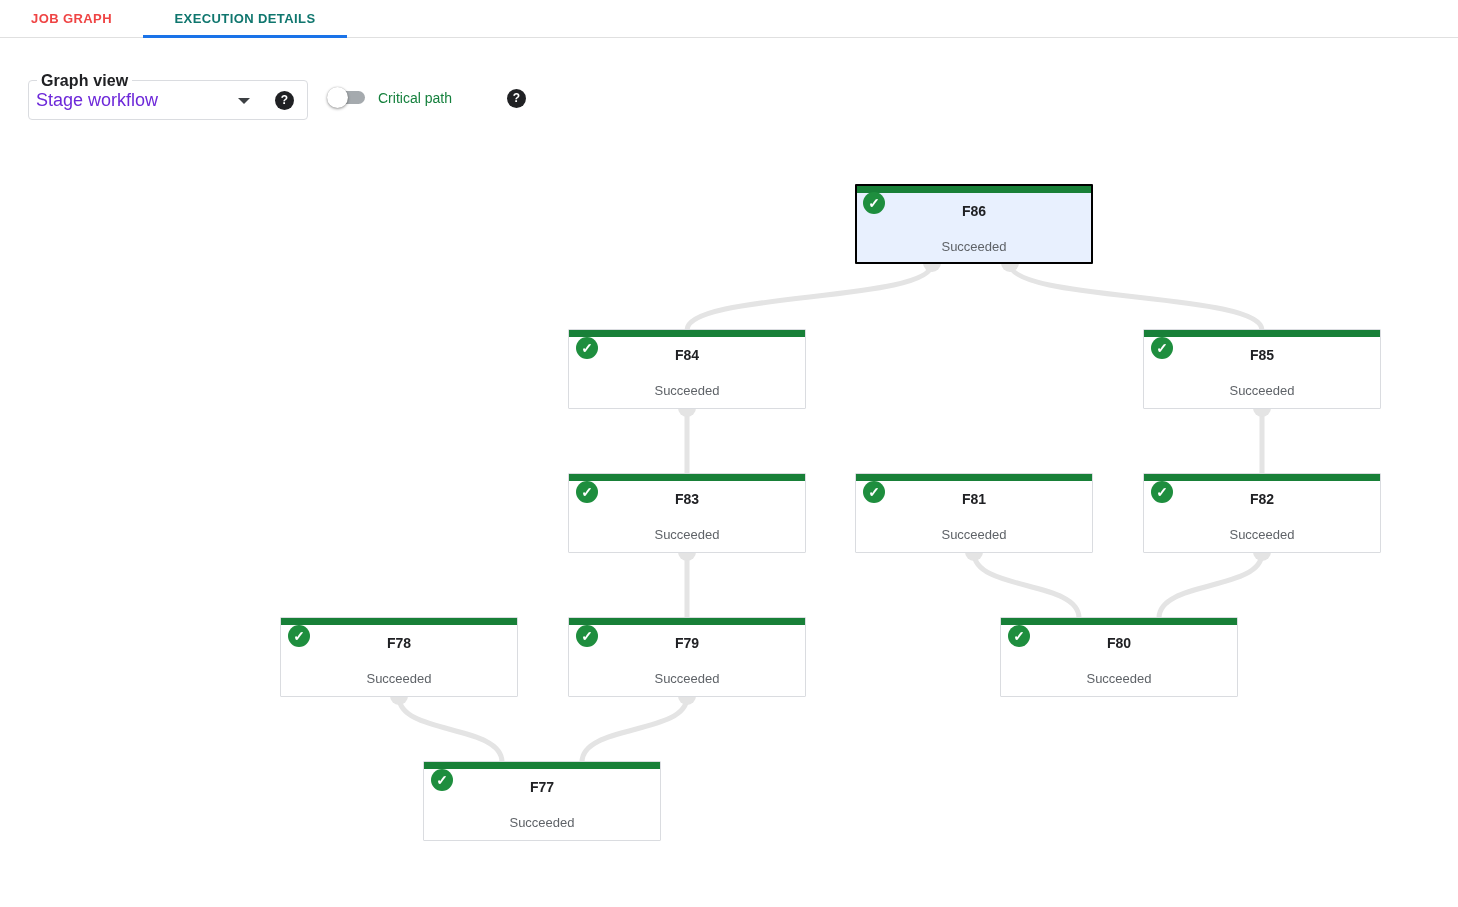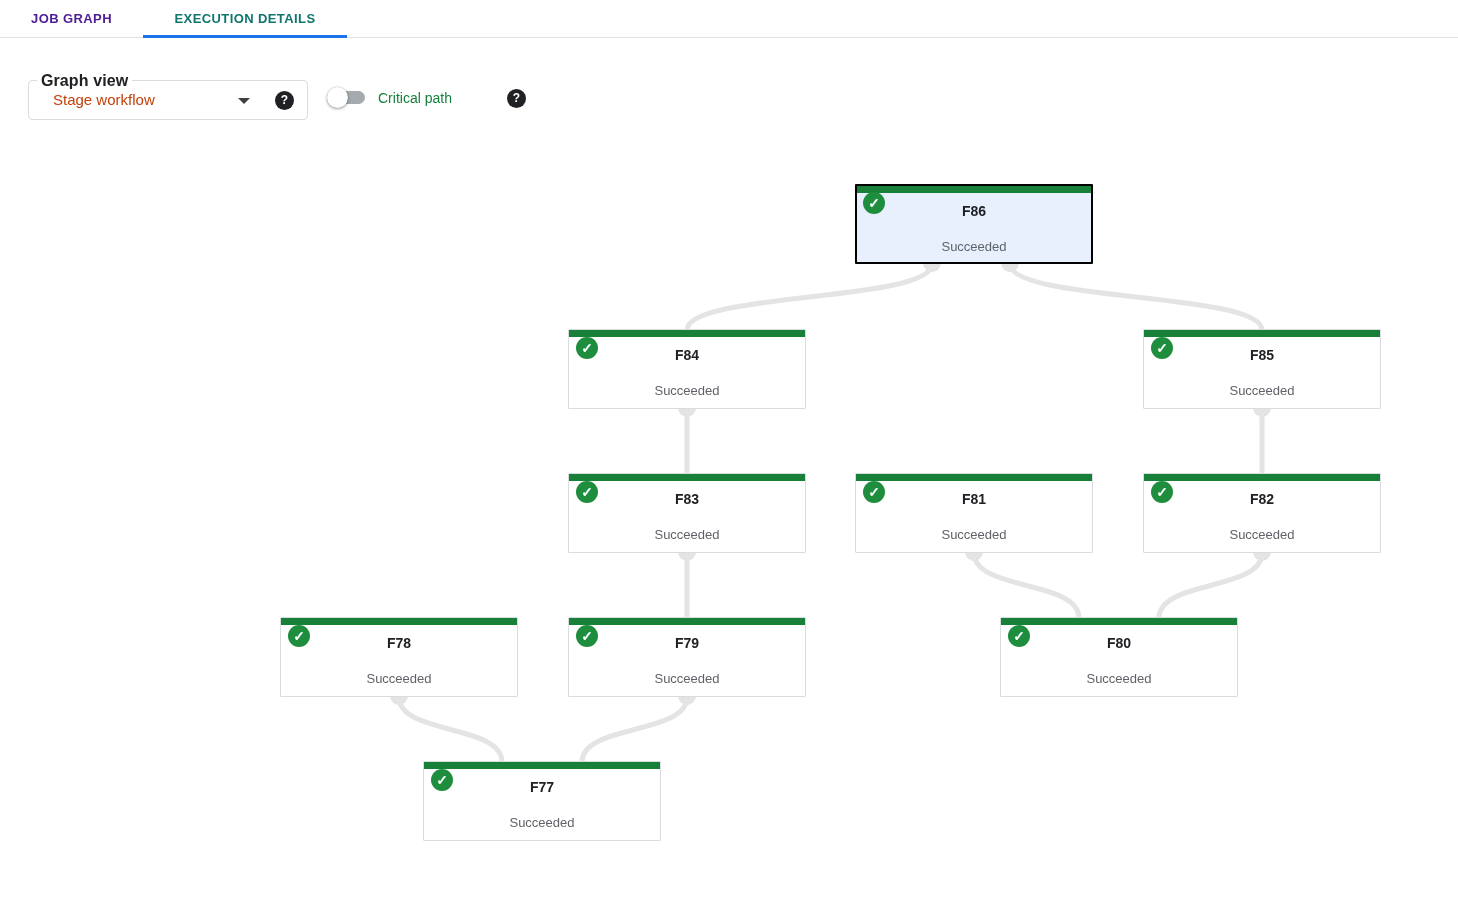--- a/index.html
+++ b/index.html
@@ -3,37 +3,37 @@
 <meta charset="utf-8">
 <style>
   * { margin: 0; padding: 0; box-sizing: border-box; }
   html, body { width: 1458px; height: 907px; background: #ffffff;
     font-family: "Liberation Sans", sans-serif; overflow: hidden; position: relative; }
 
   
   .tabbar { position: absolute; top: 0; left: 0; width: 1458px; height: 38px;
     border-bottom: 1px solid #e0e0e0; display: flex; align-items: stretch; z-index: 5; background:#fff; }
   .tab { display: flex; align-items: center; justify-content: center;
-    font-size: 13px; font-weight: bold; letter-spacing: .4px; color: #4c1d95;
+    font-size: 13px; font-weight: bold; letter-spacing: .4px; color: #ef4444;
     cursor: pointer; position: relative; }
   .tab:nth-child(1) { width: 143px; }
   .tab:nth-child(2) { width: 204px; }
   .tab:nth-child(3) { width: 157px; }
   .tab.active { color: #0f766e; }
   .tab.active::after { content: ""; position: absolute; left: 0; right: 0; bottom: -1px;
     height: 3px; background: #1a73e8; }
 
   
   .controls { position: absolute; top: 0; left: 0; width: 1458px; height: 140px; z-index: 4; }
   .select-box { position: absolute; left: 28px; top: 80px; width: 280px; height: 40px;
     border: 1px solid #dadce0; border-radius: 4px; background: #fff; cursor: pointer; }
   .select-label { position: absolute; top: -9px; left: 8px; background: #fff; padding: 0 4px;
     font-size: 16px; font-weight: bold; color: #202124; letter-spacing: .1px; }
-  .select-value { position: absolute; left: 24px; top: 0; height: 38px; line-height: 38px;
-    font-size: 15px; color: #c2410c; }
+  .select-value { position: absolute; left: 7px; top: 0; height: 38px; line-height: 38px;
+    font-size: 18px; color: #6d28d9; }
   .select-caret { position: absolute; right: 57px; top: 17px; width: 0; height: 0;
     border-left: 6px solid transparent; border-right: 6px solid transparent;
     border-top: 6px solid #3c4043; }
   .help-icon { width: 19px; height: 19px; border-radius: 50%; background: #202124;
     color: #fff; font-size: 12px; font-weight: bold; display: inline-flex;
     align-items: center; justify-content: center; line-height: 19px; cursor: pointer; }
   .help-in-select { position: absolute; right: 13px; top: 10px; }
   .toggle-wrap { position: absolute; left: 327px; top: 87px; width: 40px; height: 21px; cursor: pointer; }
   .toggle-track { position: absolute; left: 5px; top: 4px; width: 33px; height: 13px;
     border-radius: 7px; background: #a5aaae; }

